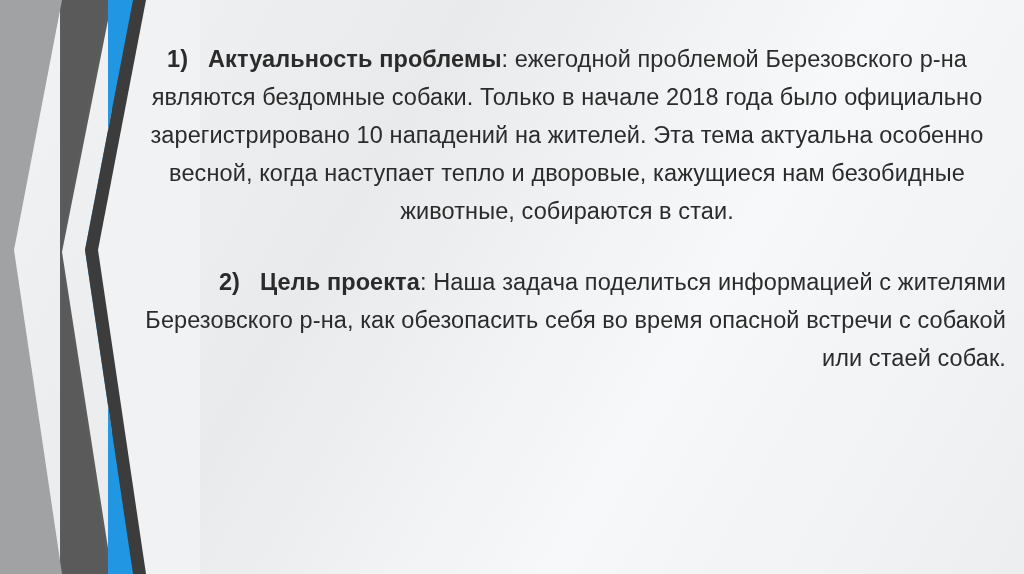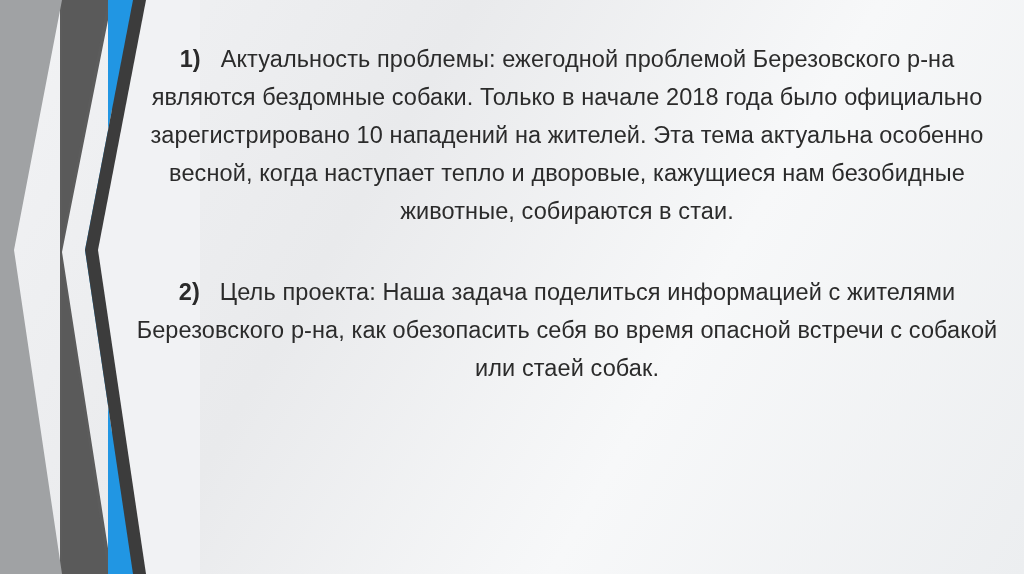--- a/index.html
+++ b/index.html
@@ -49,24 +49,25 @@
   }
   .para {
     font-size: 23.5px;
     line-height: 38px;
     color: #2b2b2b;
     text-align: center;
     margin: 0;
     letter-spacing: 0.1px;
   }
   .para.second {
-    margin-top: 43px;
+    margin-top: 33px;
+    text-align: right;
   }
   .lead {
-    font-weight: normal;
+    font-weight: bold;
   }
   .num {
     font-weight: bold;
   }
 </style>
 </head>
 <body>
 
 <div class="slide">
 

